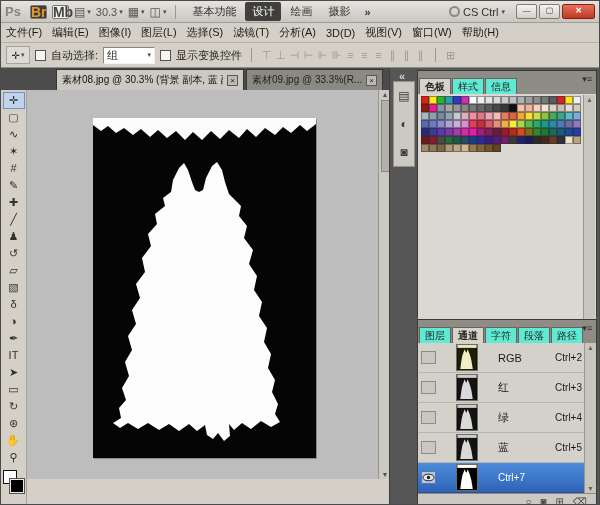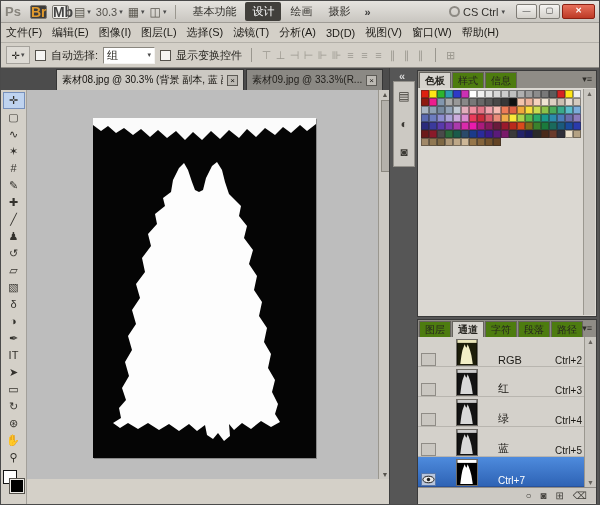--- a/index.html
+++ b/index.html
@@ -62,31 +62,31 @@
   .hscroll{flex:1;height:15px;border:1px solid;border-color:#8a877f #f4f3f1 #f4f3f1 #8a877f;background:#c8c5bf;display:flex;align-items:center;font-size:7px;color:#55524c;padding:0 1px}
   .hthumb{width:58px;height:10px;background:#b4b1ab;border:1px solid #8a877f;margin-left:2px}
   
   .dock{position:absolute;right:0;top:0;width:210px;bottom:0;background:#565656;border-left:1px solid #3e3e3e}
   .collapse{position:absolute;left:9px;top:2px;color:#d8d8d8;font-size:11px;font-weight:bold}
   .iconstrip{position:absolute;left:3px;top:13px;width:22px;height:86px;background:#ccc9c3;border:1px solid #94918b;display:flex;flex-direction:column;align-items:center;justify-content:space-around}
   .dockicon{font-size:12px;color:#3c3a35}
   .panel{position:absolute;left:27px;right:2px;background:#d6d3cd;border:1px solid #3a3a3a}
   .panel-sw{top:2px;height:247px}
   .panel-ch{top:251px;height:186px}
-  .panel-tabs{height:17px;background:#8f8c86;display:flex;align-items:flex-end;gap:1px;padding-left:1px;font-size:10px;position:relative}
-  .ptab{height:16px;line-height:15px;padding:0 5px;background:#4d7c0f;color:#26241f;border:1px solid #66635d;border-bottom:none;white-space:nowrap}
+  .panel-tabs{height:23px;background:#8f8c86;display:flex;align-items:flex-end;gap:1px;padding-left:1px;font-size:10px;position:relative}
+  .ptab{height:16px;line-height:15px;padding:0 5px;background:#5eead4;color:#26241f;border:1px solid #66635d;border-bottom:none;white-space:nowrap}
   .ptab.active{background:#d6d3cd;font-weight:bold}
   .panel-menu{position:absolute;right:4px;top:3px;font-size:9px;color:#2e2c28}
   .sw-body{position:relative;height:228px;background:#dbd8d2}
   .palette{position:absolute;left:3px;top:2px}
   .prow{display:flex}
   .sw{width:8px;height:8px;flex:none;box-shadow:inset 0 0 0 1px rgba(40,40,40,.45)}
   .sw-scroll{position:absolute;right:1px;top:1px;bottom:1px;width:12px;background:#c9c6c0;border-left:1px solid #9a978f;text-align:center;font-size:7px;color:#66635d;padding-top:1px}
   .ch-body{position:relative;height:150px;background:#d4d1cb}
-  .ch-row{height:30px;display:flex;align-items:flex-end;gap:20px;padding:0 14px 0 3px;border-bottom:1px solid #b8b5af;font-size:11px;color:#1c1a16}
+  .ch-row{height:30px;display:flex;align-items:center;gap:20px;padding:0 14px 0 3px;border-bottom:1px solid #b8b5af;font-size:11px;color:#1c1a16}
   .ch-row.selected{background:linear-gradient(#4e8bdd,#2e63b5);color:#fff;border-bottom-color:#28519b}
   .eyebox{flex:none;width:15px;height:13px;background:#cac7c1;border:1px solid #8f8c86;display:flex;align-items:center;justify-content:center}
   .ch-row.selected .eyebox{background:#b9c6dd;border-color:#5878ab}
   .thumbbox{flex:none;width:22px;height:27px;border:1px solid #6e6b65;background:#000;line-height:0}
   .ch-label{flex:1}
   .ch-shortcut{font-size:10px}
   .ch-scroll{position:absolute;right:0;top:0;bottom:0;width:12px;background:#c9c6c0;border-left:1px solid #9a978f;display:flex;flex-direction:column;justify-content:space-between;align-items:center;font-size:7px;color:#66635d;padding:1px 0}
   .ch-footer{height:16px;background:#ccc9c3;border-top:1px solid #8f8c86;display:flex;justify-content:flex-end;align-items:center;gap:9px;padding:0 9px;font-size:10px;color:#45433e}
 </style>
 </head>

